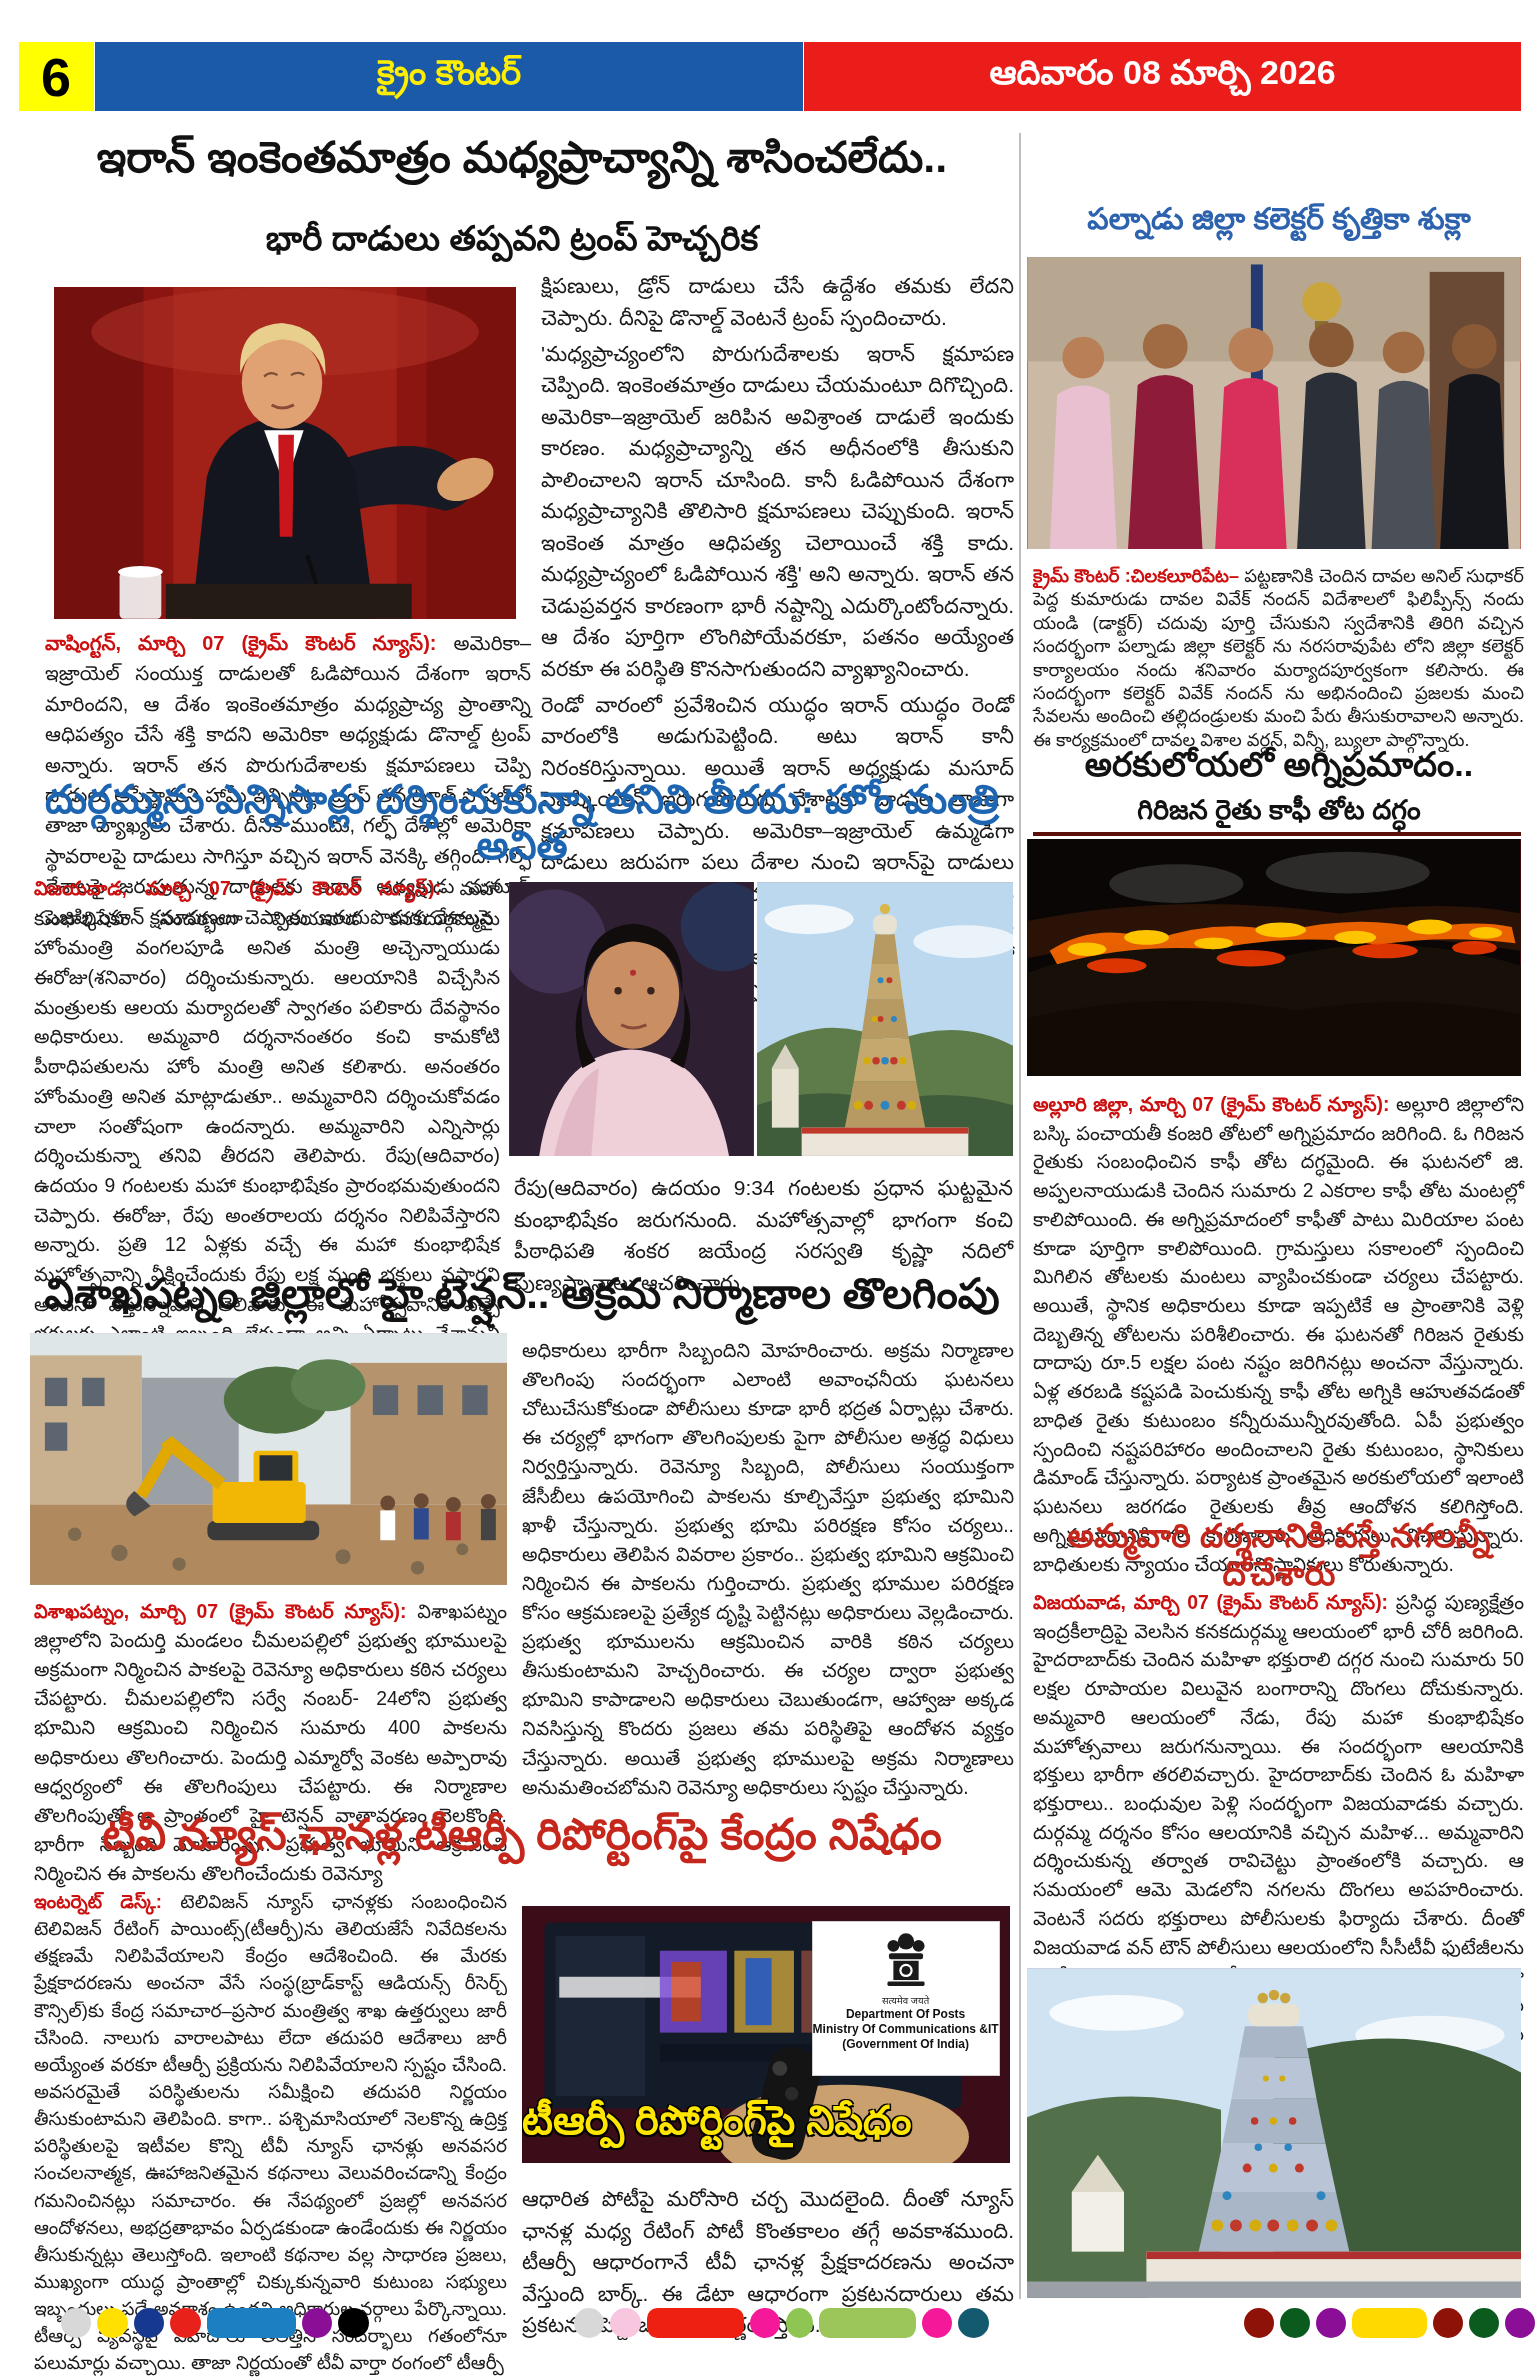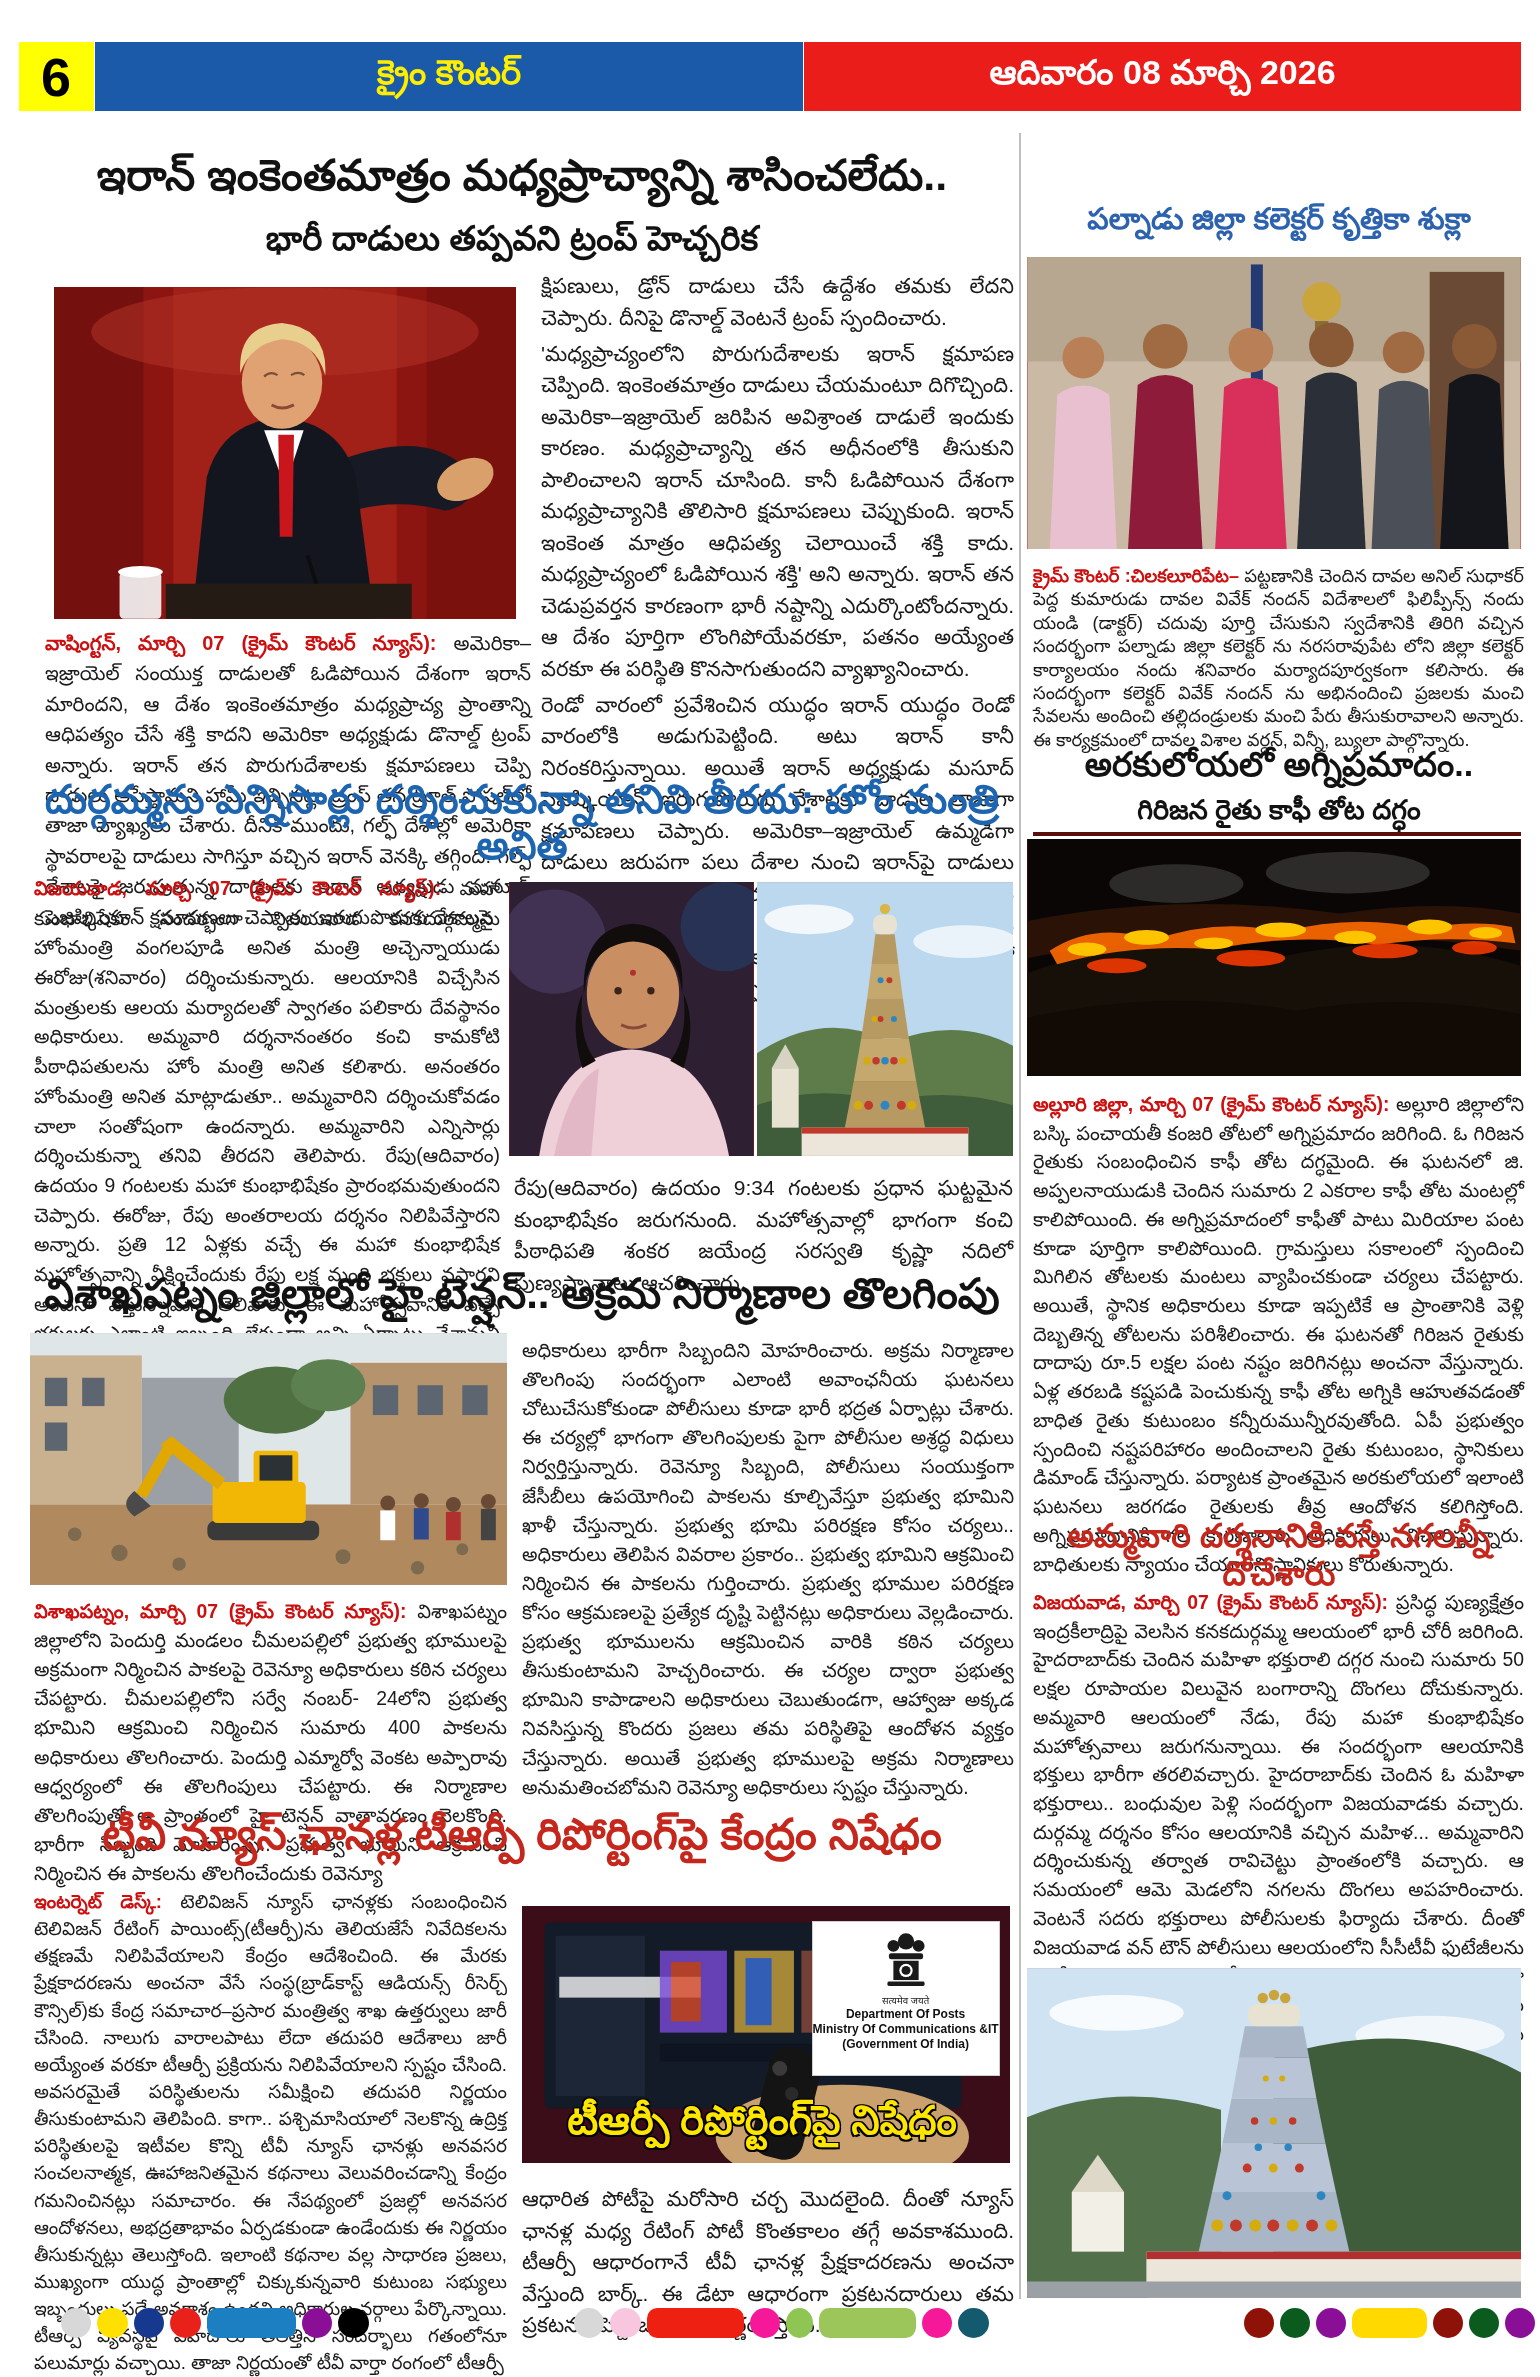--- a/index.html
+++ b/index.html
@@ -23,40 +23,40 @@
   .dl{color:#cc0f0f;font-weight:bold;}
   .photo{overflow:hidden;background:#b91c1c;}
   .photo svg{display:block;}
   .vrule{background:#bfbfbf;}
   .hrule-dark{background:#5a1008;}
   
   .trp-inset{position:absolute;right:10.4px;top:15px;width:188px;height:155px;background:#ffffff;border:0.7px solid #cfcfcf;
              display:flex;flex-direction:column;align-items:center;justify-content:flex-start;padding-top:6px;box-sizing:border-box;}
   .trp-inset .satya{font-size:9.7px;color:#222;margin-top:1.5px;}
   .trp-inset .l{font-size:12px;font-weight:bold;color:#111;text-align:center;line-height:1.25;}
-  .trp-overlay{position:absolute;left:0;right:8px;bottom:10.4px;text-align:center;font-weight:bold;font-size:40px;color:#ffe600;
+  .trp-overlay{position:absolute;left:0;right:8px;bottom:10.4px;font-weight:bold;font-size:40px;color:#ffe600;
                text-shadow:1.5px 1.5px 0 #000,-1.5px 1.5px 0 #000,1.5px -1.5px 0 #000,-1.5px -1.5px 0 #000;}
   .dots span.dot{display:inline-block;height:30px;margin:0 3px;vertical-align:middle;}
 </style>
 </head>
 <body>
 
 <div class="page">
 
   <div class="abs pagenum" style="left:18.6px;top:42px;width:75px;height:69px;">6</div>
   <div class="abs bar bar-blue" style="left:95px;top:42px;width:708px;height:69px;">
     <span>క్రైం కౌంటర్</span>
   </div>
   <div class="abs bar bar-red" style="left:804px;top:42px;width:717px;height:69px;">
     <span>ఆదివారం  08 మార్చి 2026</span>
   </div>
 
   <div class="abs vrule" style="left:1019px;top:133px;width:1.5px;height:2166px;"></div>
 
-  <div class="abs hl hl-black" style="left:30px;top:138px;width:984px;height:75px;font-size:43px;">ఇరాన్ ఇంకెంతమాత్రం మధ్యప్రాచ్యాన్ని శాసించలేదు..</div>
+  <div class="abs hl hl-black" style="left:30px;top:120px;width:984px;height:75px;font-size:43px;">ఇరాన్ ఇంకెంతమాత్రం మధ్యప్రాచ్యాన్ని శాసించలేదు..</div>
   <div class="abs hl hl-black" style="left:20px;top:212px;width:984px;height:54px;font-size:34px;font-weight:600;">భారీ దాడులు తప్పవని ట్రంప్ హెచ్చరిక</div>
 
   <div class="abs photo" style="left:54px;top:287px;width:462px;height:332px;">
     <svg width="462" height="332" viewBox="0 0 620 445">
       <rect width="620" height="445" fill="#8d1511"></rect>
       <rect x="160" y="0" width="300" height="445" fill="#a12017"></rect>
       <rect x="0" y="0" width="120" height="445" fill="#6e0f0c" opacity="0.8"></rect>
       <rect x="500" y="0" width="120" height="445" fill="#6e0f0c" opacity="0.6"></rect>
       <ellipse cx="310" cy="60" rx="260" ry="60" fill="#b5332a" opacity="0.5"></ellipse>
       <path d="M390,230 Q500,190 555,245 Q575,290 525,300 Q455,280 385,305 Z" fill="#171a24"></path>

